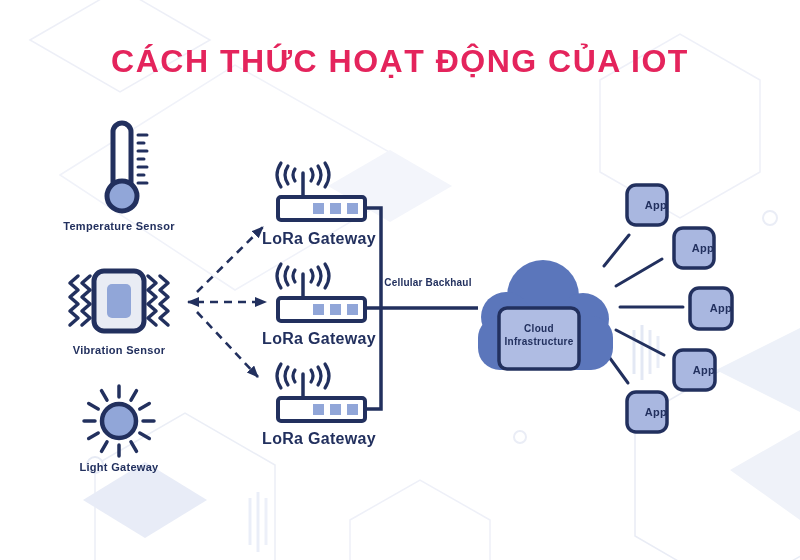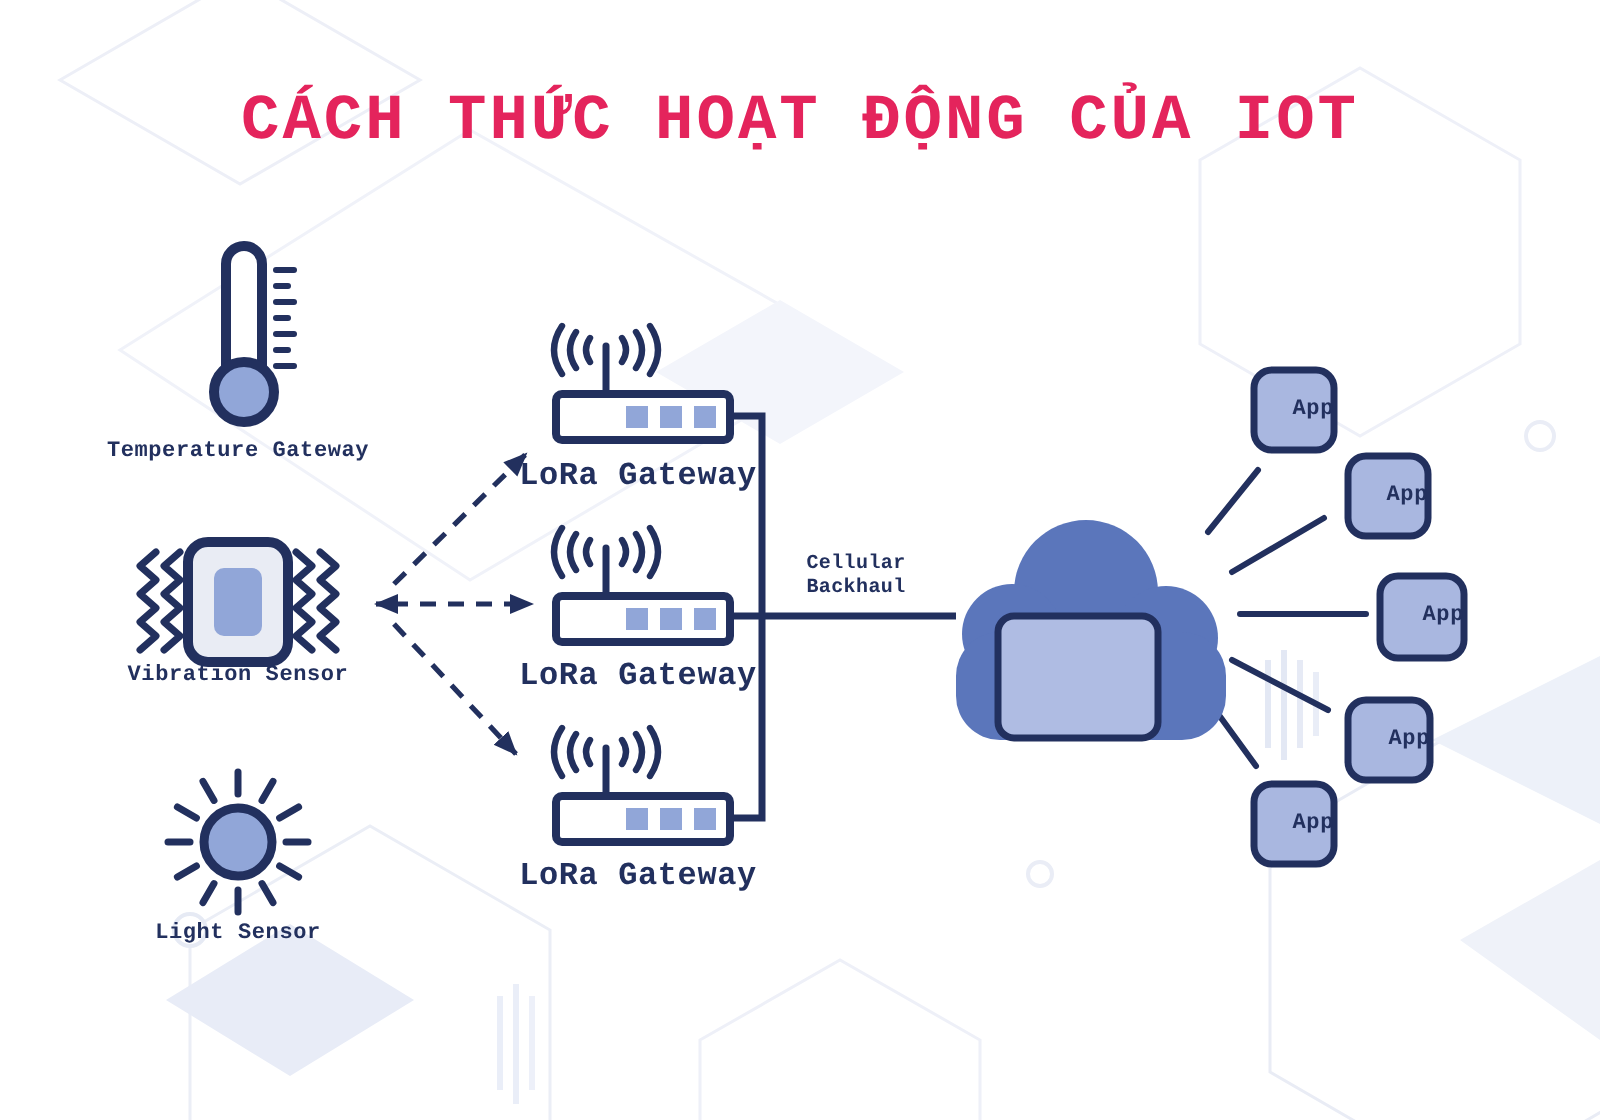--- a/index.html
+++ b/index.html
@@ -1,17 +1,17 @@
 <!DOCTYPE html>
 <html><head>
 <meta charset="utf-8">
 <style>
   html,body{margin:0;padding:0;background:#ffffff;}
   #stage{position:relative;width:800px;height:560px;background:#ffffff;overflow:hidden;
-         font-family:Liberation Mono, monospace;}
+         font-family:Liberation Sans, sans-serif;}
   #stage svg{position:absolute;left:0;top:0;}
   .lbl{position:absolute;color:#22305E;font-weight:bold;text-align:center;
        letter-spacing:.3px;line-height:1.2;}
   .title{left:0;top:42px;width:800px;font-size:32px;letter-spacing:1.5px;
          color:#E4245C;font-weight:bold;}
   .sensor-label{left:39px;width:160px;font-size:11px;}
   .gw-label{left:259px;width:120px;font-size:16px;}
   .backhaul-label{left:378px;top:277px;width:100px;font-size:10px;letter-spacing:.2px;}
   .cloud-label{left:499px;top:322px;width:80px;font-size:10px;line-height:1.32;}
   .app-label{position:absolute;color:#22305E;font-weight:bold;font-size:11px;
@@ -141,30 +141,31 @@
     <rect x="627" y="185" width="40" height="40" rx="9"></rect>
     <rect x="674" y="228" width="40" height="40" rx="9"></rect>
     <rect x="690" y="288" width="42" height="41" rx="9"></rect>
     <rect x="674" y="350" width="41" height="40" rx="9"></rect>
     <rect x="627" y="392" width="40" height="40" rx="9"></rect>
   </g>
 </svg>
 
 <div class="lbl title">CÁCH THỨC HOẠT ĐỘNG CỦA IOT</div>
 
-<div class="lbl sensor-label" style="top:220px;">Temperature Gateway</div>
-<div class="lbl sensor-label" style="top:332px;">Vibration Sensor</div>
-<div class="lbl sensor-label" style="top:461px;">Light Sensor</div>
+<div class="lbl sensor-label" style="top:220px;">Temperature Sensor</div>
+<div class="lbl sensor-label" style="top:344px;">Vibration Sensor</div>
+<div class="lbl sensor-label" style="top:461px;">Light Gateway</div>
 
 <div class="lbl gw-label" style="top:229px;">LoRa Gateway</div>
 <div class="lbl gw-label" style="top:329px;">LoRa Gateway</div>
 <div class="lbl gw-label" style="top:429px;">LoRa Gateway</div>
 
 <div class="lbl backhaul-label">Cellular Backhaul</div>
 
+<div class="lbl cloud-label">Cloud Infrastructure</div>
 
 <div class="app-label" style="left:627px;top:185px;width:40px;line-height:40px;">App</div>
 <div class="app-label" style="left:674px;top:228px;width:40px;line-height:40px;">App</div>
 <div class="app-label" style="left:690px;top:288px;width:42px;line-height:41px;">App</div>
 <div class="app-label" style="left:674px;top:350px;width:41px;line-height:40px;">App</div>
 <div class="app-label" style="left:627px;top:392px;width:40px;line-height:40px;">App</div>
 
 </div>
 
 </body></html>

